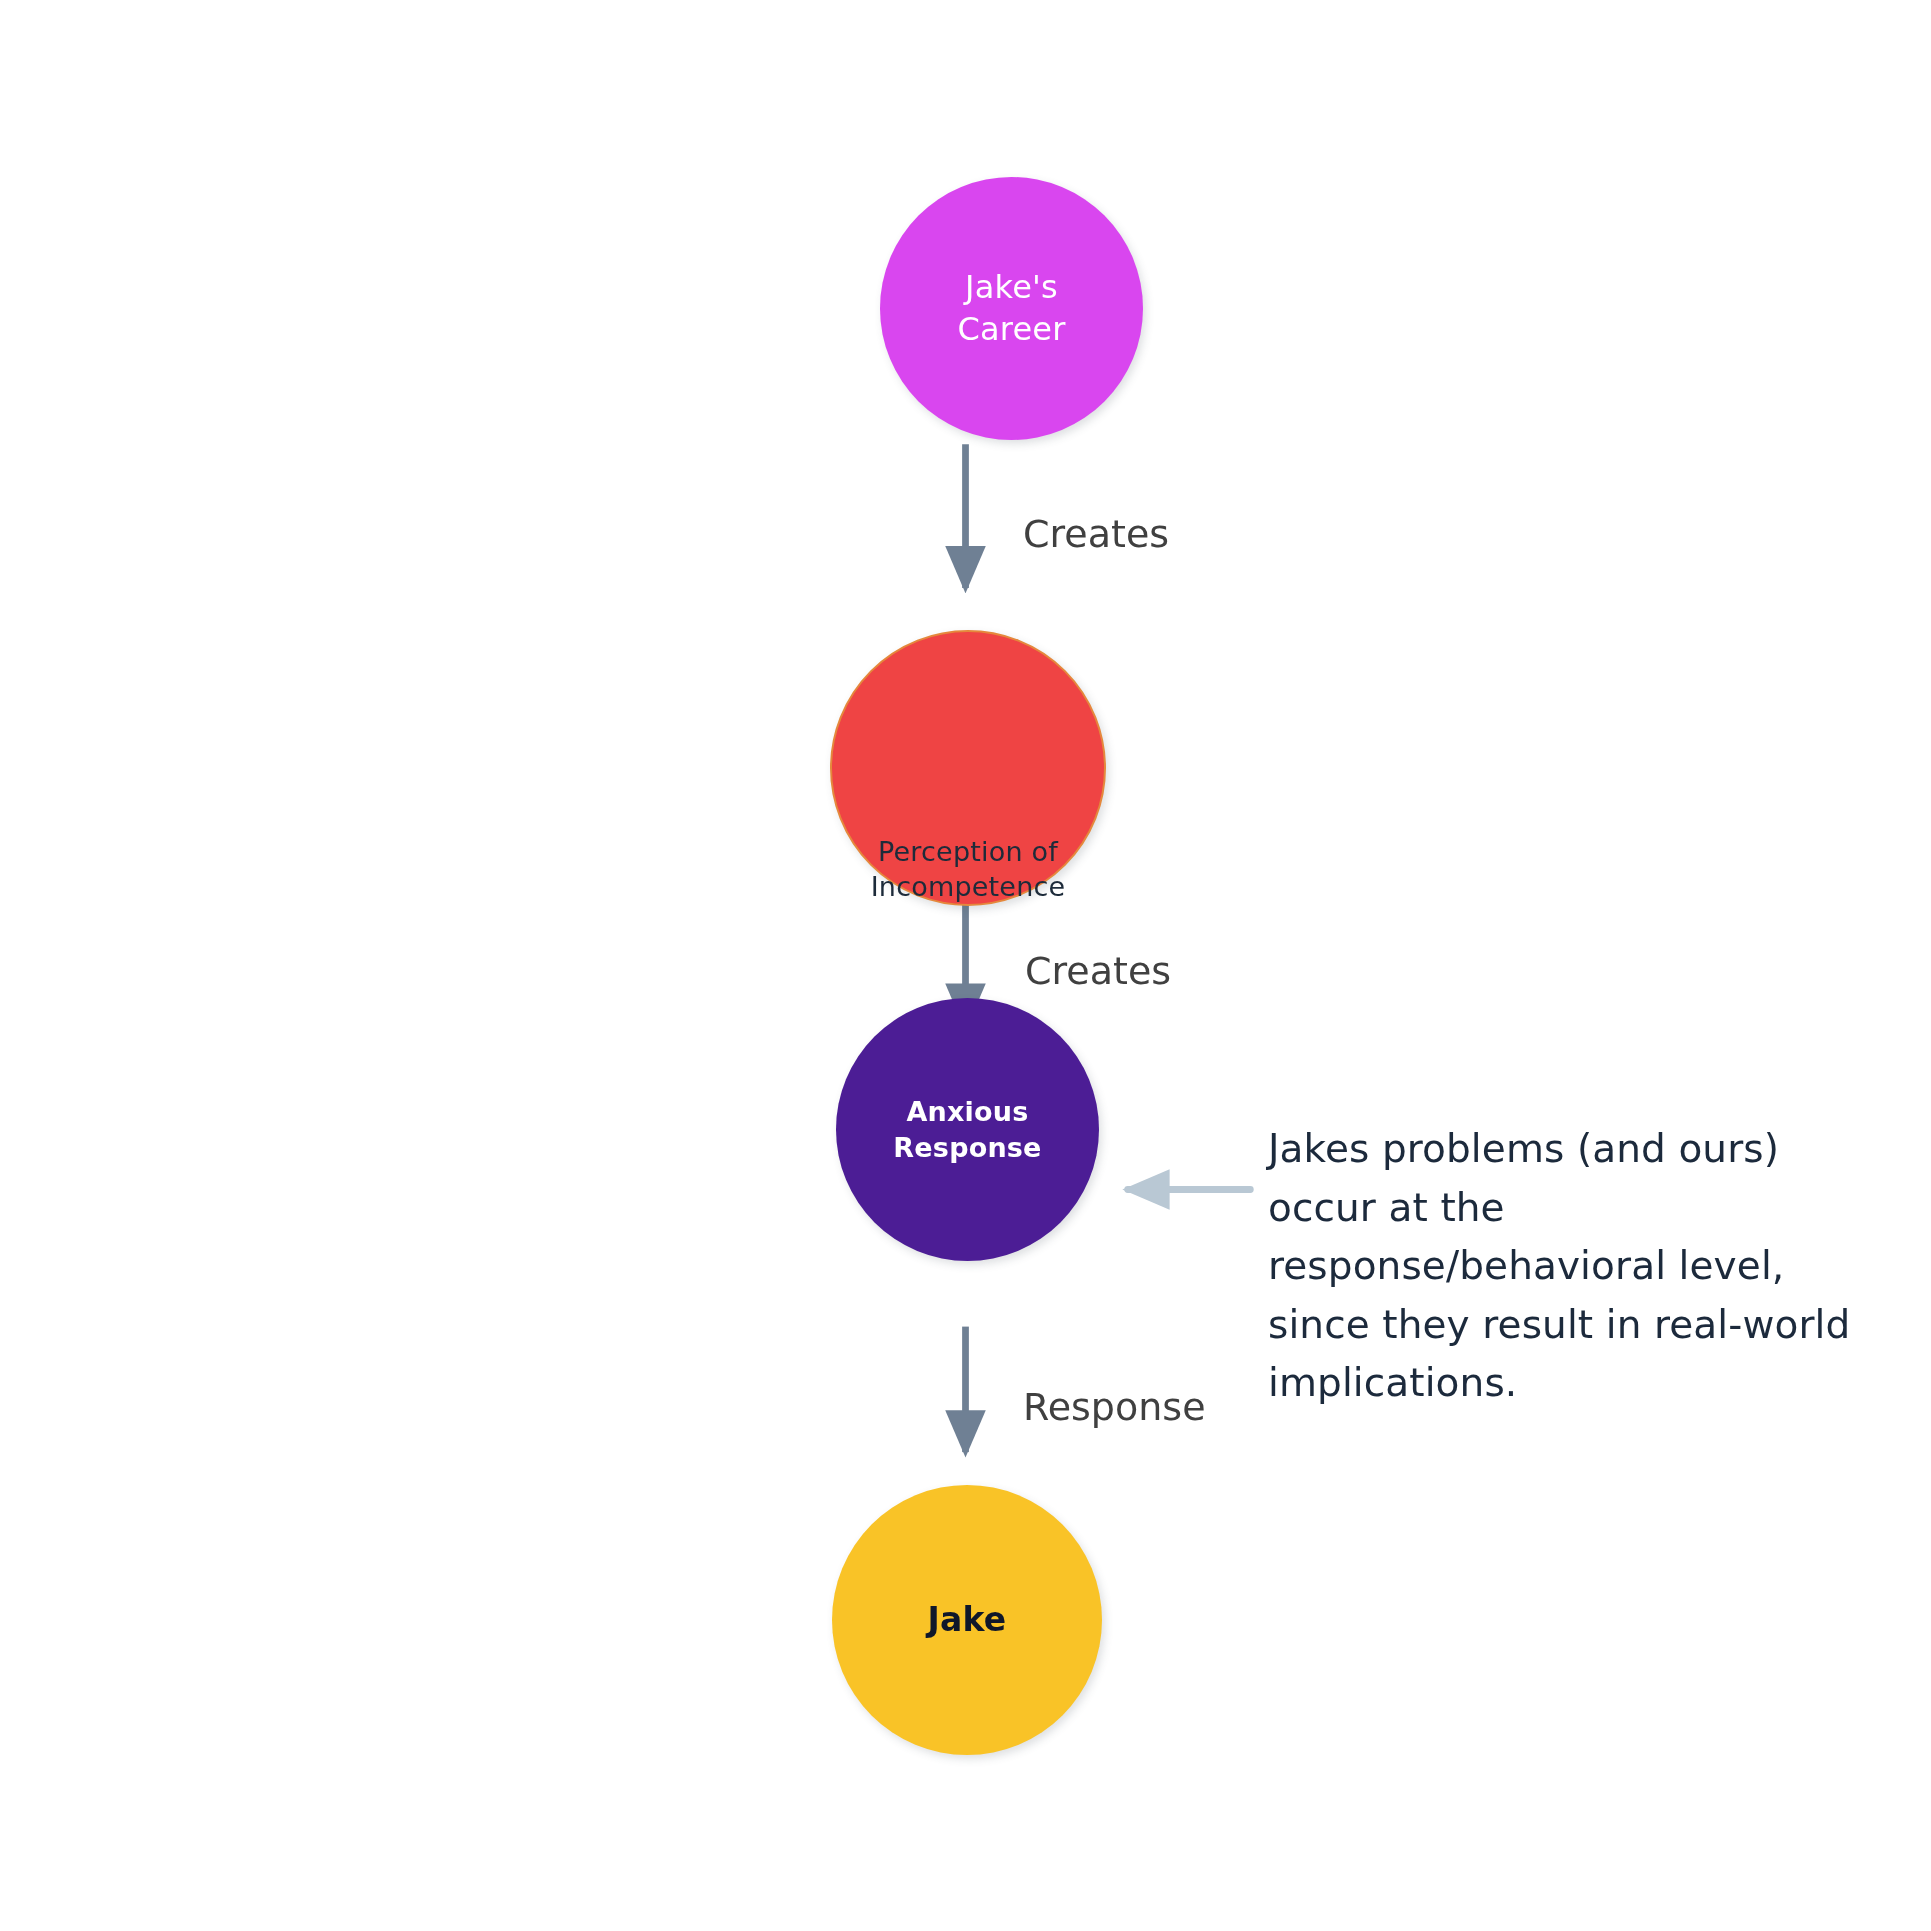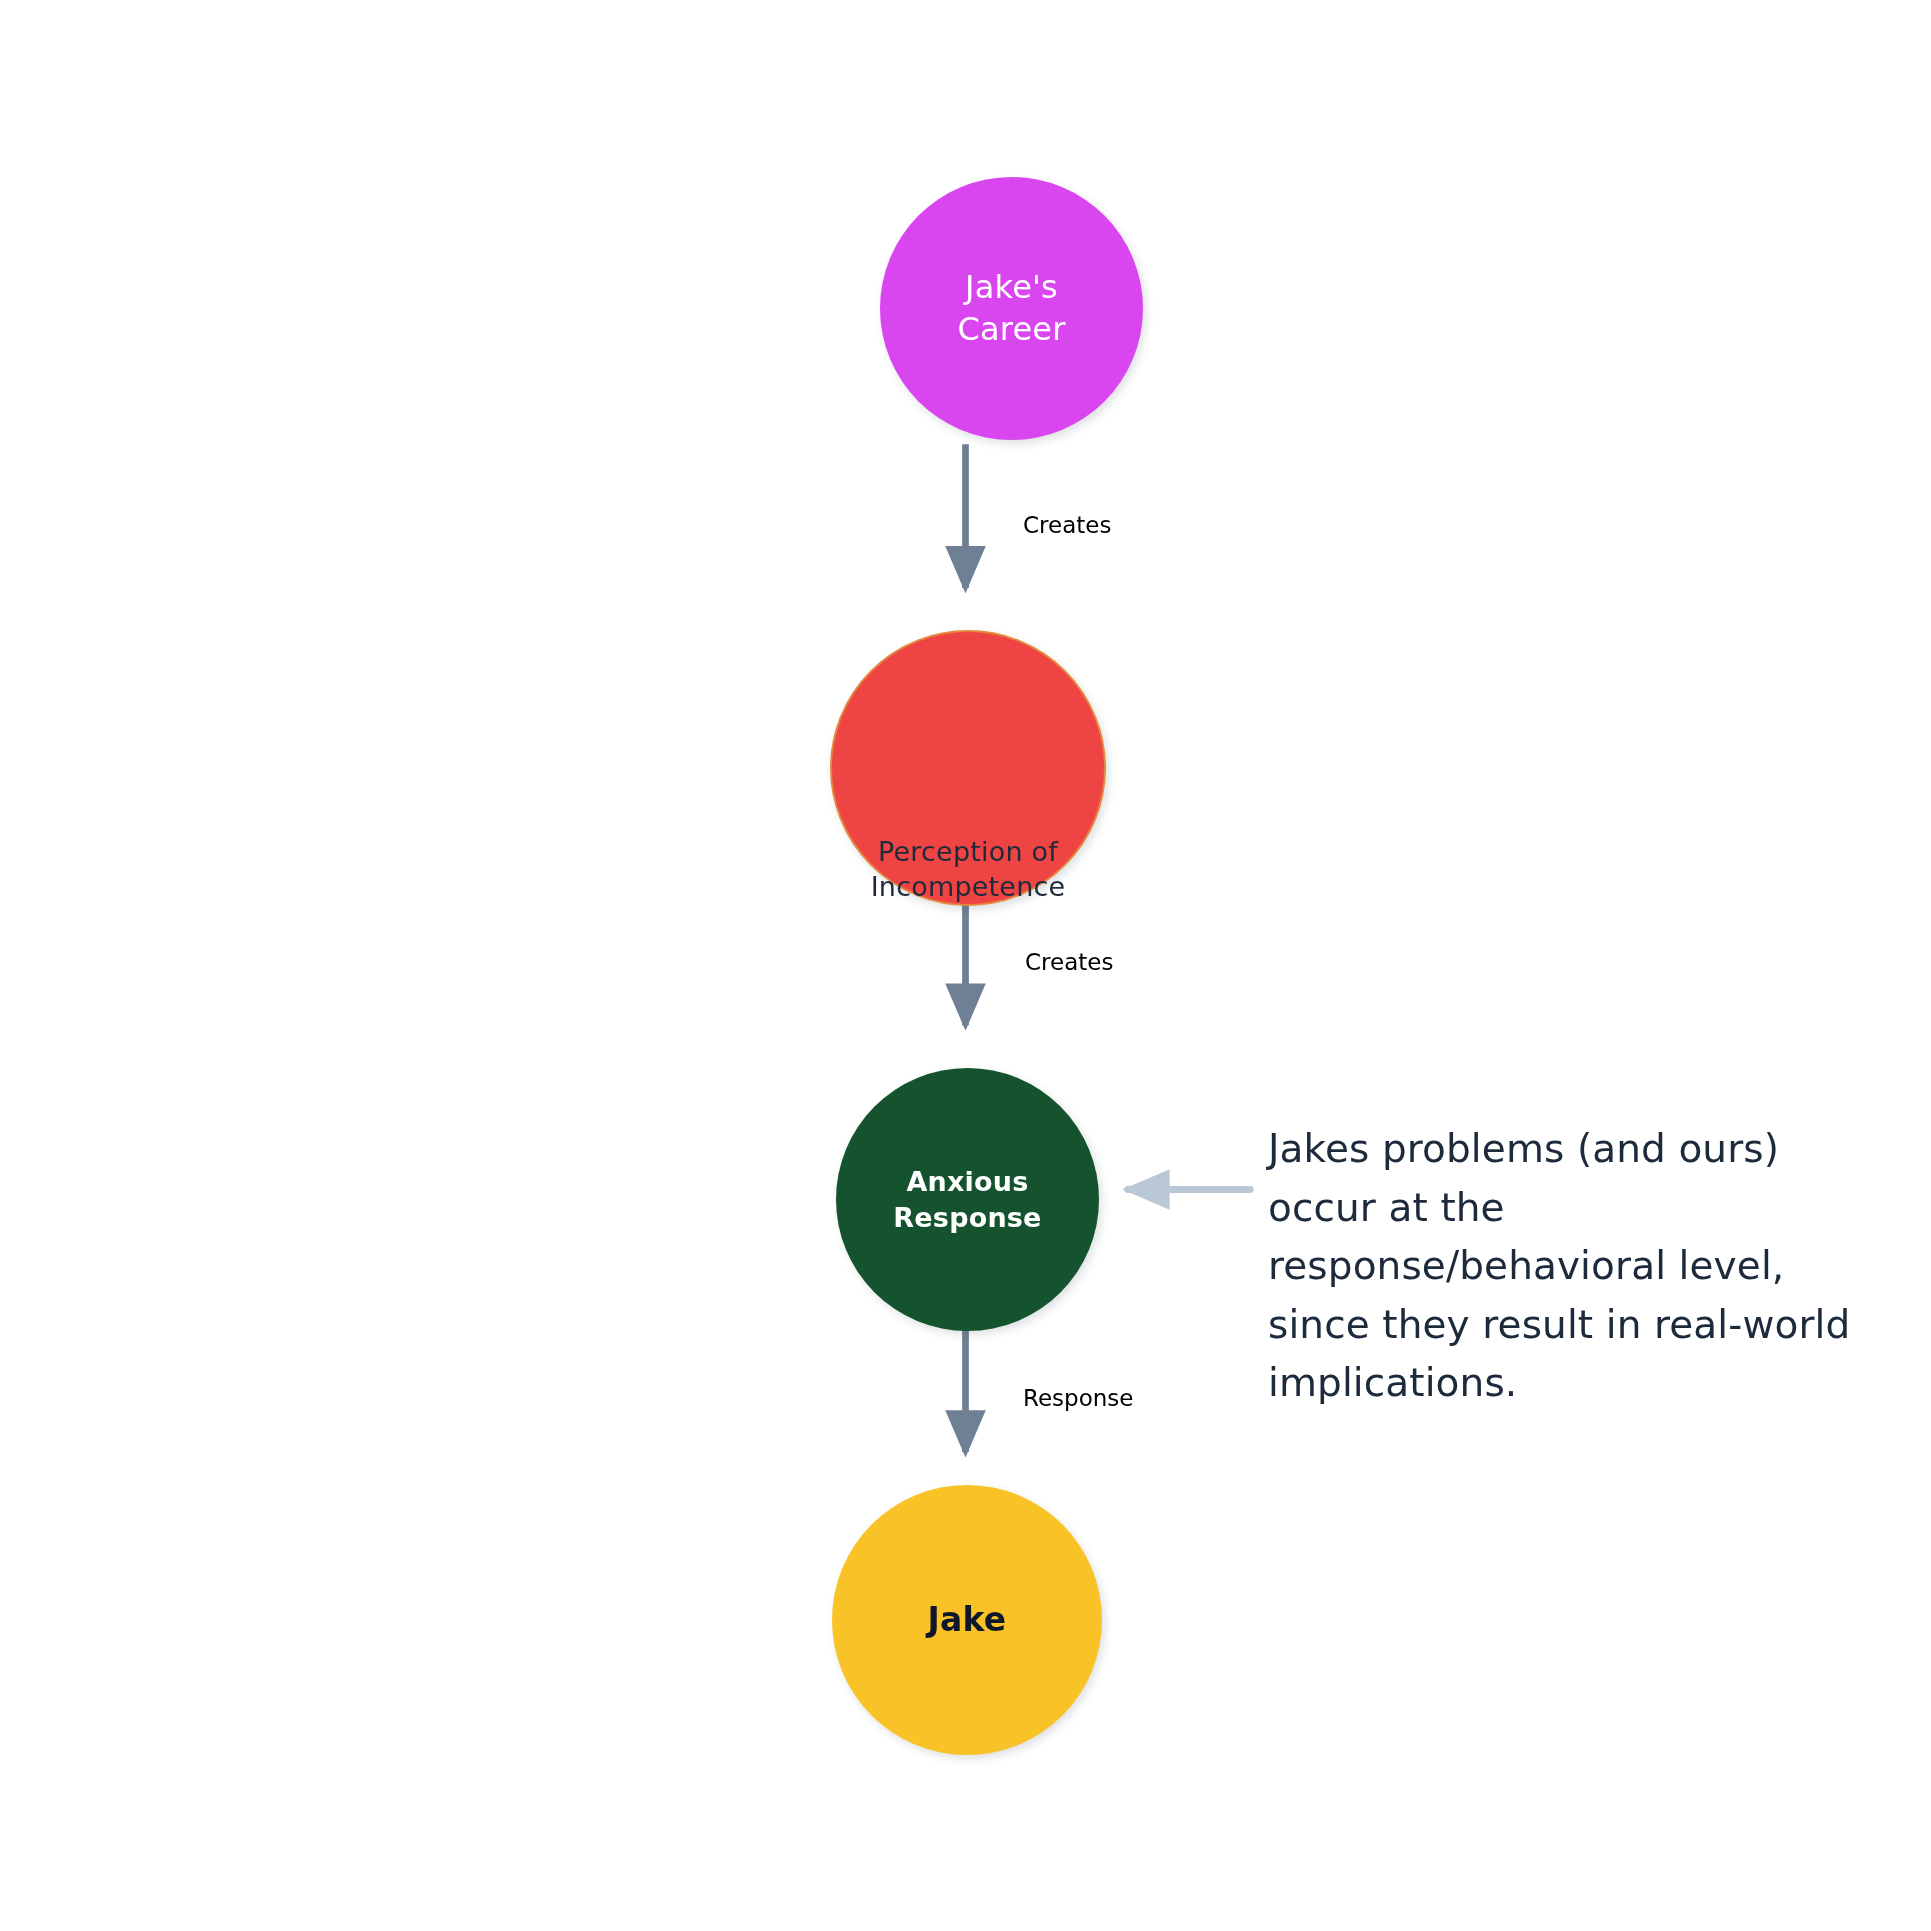--- a/index.html
+++ b/index.html
@@ -59,24 +59,24 @@
     align-items: flex-end;
   }
   #node-perception .node-label {
     color: #1d2b3a;
     font-size: 27px;
     font-weight: 400;
   }
 
   #node-anxious {
     left: 836px;
-    top: 1068px;
+    top: 998px;
     width: 263px;
     height: 263px;
-    background: #14532d;
+    background: #4c1d95;
   }
   #node-anxious .node-label {
     color: #ffffff;
     font-size: 27px;
     font-weight: 600;
   }
 
   #node-jake {
     left: 832px;
     top: 1485px;
@@ -96,22 +96,22 @@
     left: 0;
     top: 0;
     width: 1931px;
     height: 1931px;
     pointer-events: none;
   }
 
   
   .edge-label {
     position: absolute;
-    color: #000000;
-    font-size: 23px;
+    color: #404040;
+    font-size: 38px;
     font-weight: 400;
     white-space: nowrap;
   }
   #edge-label-1 { left: 1023px; top: 512px; }
   #edge-label-2 { left: 1025px; top: 949px; }
   #edge-label-3 { left: 1023px; top: 1385px; }
 
   
   #annotation-text {
     position: absolute;

